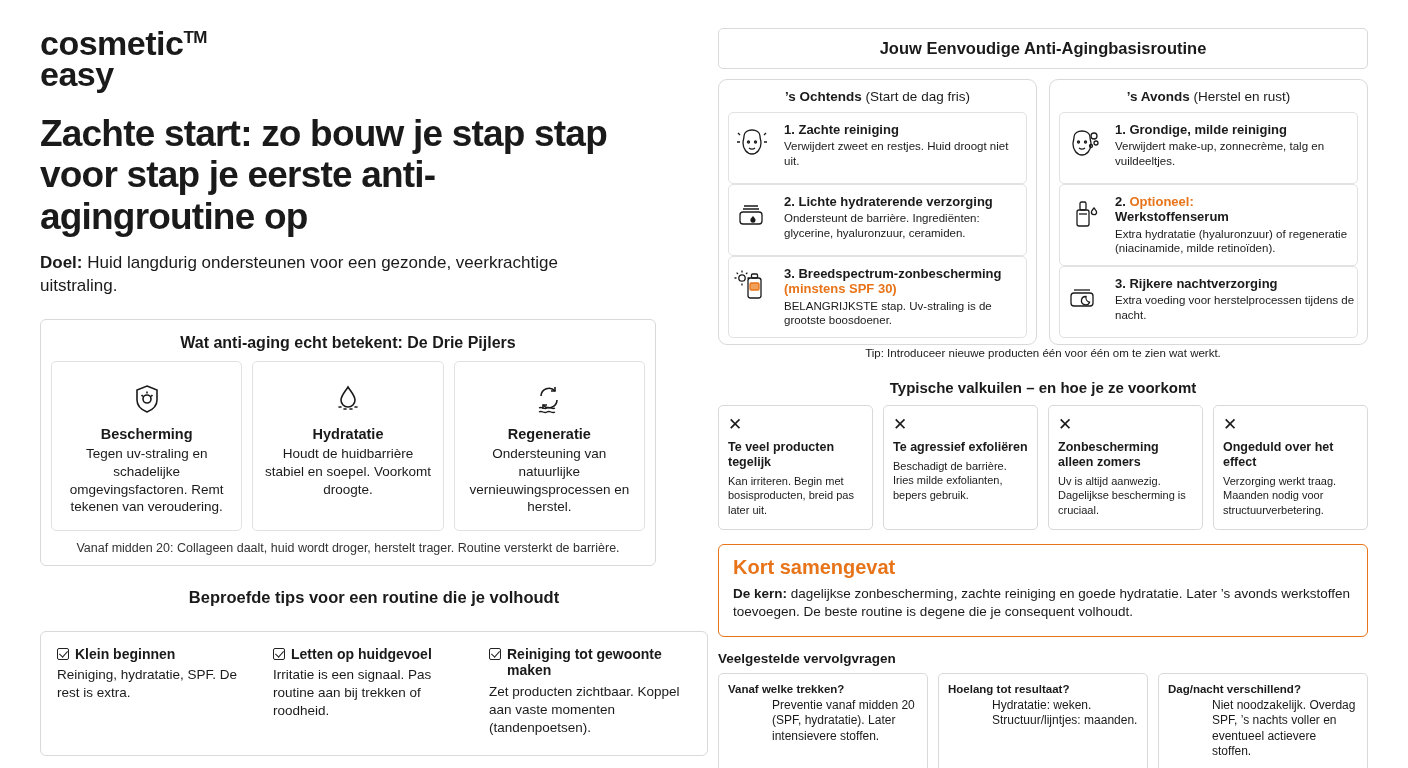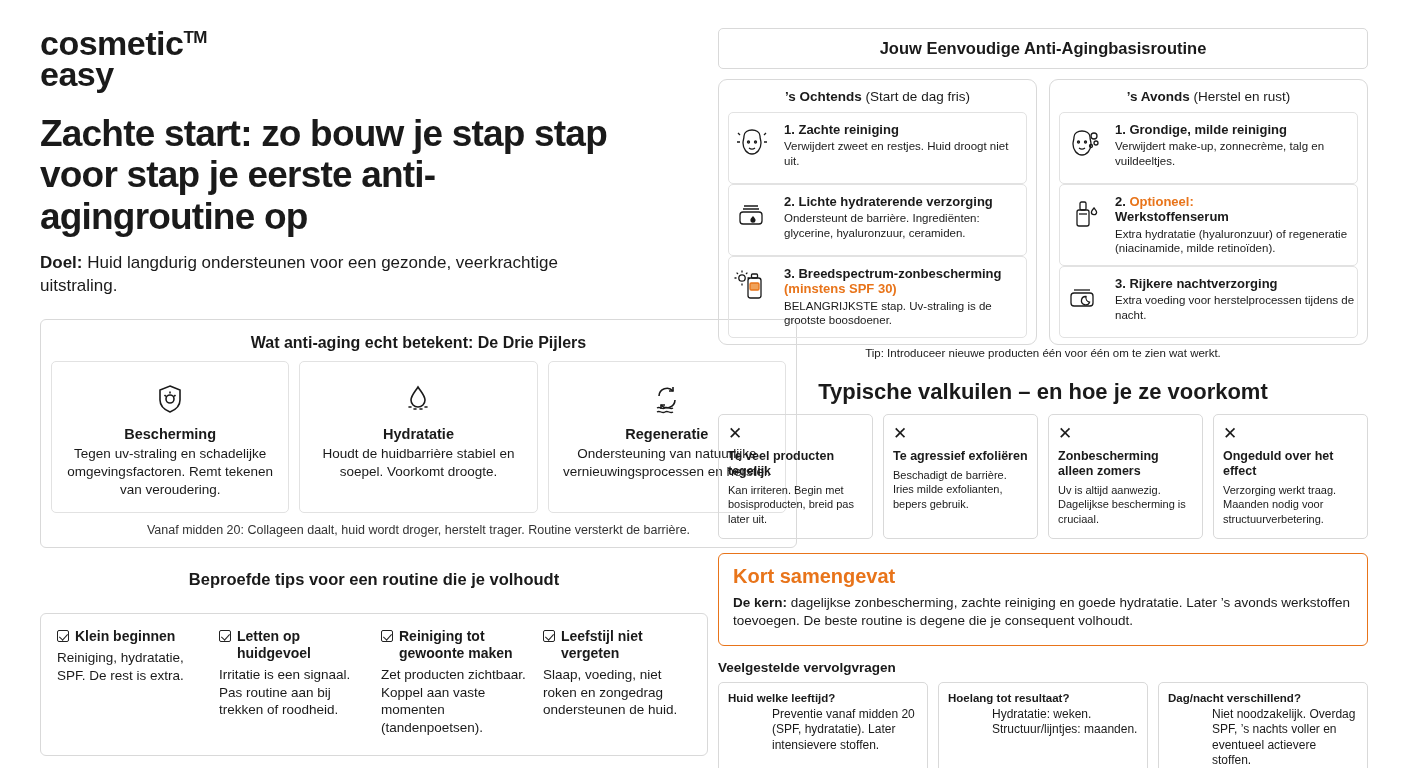--- a/index.html
+++ b/index.html
@@ -20,21 +20,21 @@
     margin-top: 22px;
     font-size: 37px; font-weight: 700; line-height: 1.13; letter-spacing: -0.8px;
     max-width: 580px;
   }
   .goal { margin-top: 14px; font-size: 17px; line-height: 1.34; max-width: 600px; }
   .goal b { font-weight: 700; }
 
   .panel {
     border: 1px solid #d9d9d9; border-radius: 6px; background: #fff;
   }
-  .pillars { margin: 22px 0 0 0; width: 757px; padding: 10px 10px 8px; }
+  .pillars { margin: 22px 0 0 0; width: 616px; padding: 10px 10px 8px; }
   .pillars-title { text-align: center; font-weight: 700; font-size: 16px; padding: 4px 0 9px; }
   .pillars-row { display: flex; gap: 10px; }
   .pillar {
     flex: 1; border: 1px solid #e2e2e2; border-radius: 5px; padding: 14px 10px 14px;
     text-align: center;
   }
   .pillar .ico { height: 44px; display: flex; align-items: center; justify-content: center; margin-bottom: 6px; }
   .pillar h4 { font-size: 14.5px; font-weight: 700; margin-bottom: 3px; }
   .pillar p { font-size: 13.5px; line-height: 1.3; }
   .pillars-note { text-align: center; font-size: 12.5px; color: #333; padding: 10px 0 2px; }
@@ -67,21 +67,21 @@
   .step {
     border: 1px solid #e2e2e2; border-radius: 5px; padding: 9px 0;
     display: flex; gap: 9px; align-items: flex-start; margin-bottom: 0; min-height: 72px;
   }
   .step .sico { flex: 0 0 46px; display: flex; align-items: center; justify-content: center; }
   .step h5 { font-size: 13px; font-weight: 700; line-height: 1.18; }
   .step p { font-size: 11.5px; line-height: 1.28; margin-top: 2px; }
   .orange { color: #e8741a; }
   .routine-foot { text-align: center; font-size: 11.5px; margin-top: 2px; padding-bottom: 6px; }
 
-  .section-title { text-align: center; font-weight: 700; font-size: 22px; margin: 14px 0 9px; }
+  .section-title { text-align: center; font-weight: 700; font-size: 15px; margin: 14px 0 9px; }
   .pitfalls { display: flex; gap: 10px; }
   .pitfall { flex: 1; border: 1px solid #d9d9d9; border-radius: 5px; padding: 10px 9px 12px; }
   .xmark { font-size: 17px; line-height: 1; margin-bottom: 7px; }
   .pitfall h5 { font-size: 12.5px; font-weight: 700; line-height: 1.2; margin-bottom: 4px; }
   .pitfall p { font-size: 11px; line-height: 1.3; }
 
   .summary {
     margin-top: 14px; border: 1.6px solid #e8741a; border-radius: 6px; padding: 11px 14px 14px;
   }
   .summary h3 { color: #e8741a; font-weight: 700; font-size: 20px; margin-bottom: 6px; }
@@ -180,27 +180,20 @@
         </div>
 
         <div class="tip">
           <div class="tip-head">
             <span class="cbox"></span>
             <span>Reiniging tot gewoonte maken</span>
           </div>
           <p>Zet producten zichtbaar. Koppel aan vaste momenten (tandenpoetsen).</p>
         </div>
 
-        <div class="tip">
-          <div class="tip-head">
-            <span class="cbox"></span>
-            <span>Leefstijl niet vergeten</span>
-          </div>
-          <p>Slaap, voeding, niet roken en zongedrag ondersteunen de huid.</p>
-        </div>
       </div>
     </div>
   </div>
 
   <div class="right">
 
     <div class="routine-title">Jouw Eenvoudige Anti-Agingbasisroutine</div>
 
     <div class="routine-cols">
 
@@ -346,21 +339,21 @@
     <div class="summary">
       <h3>Kort samengevat</h3>
       <p>
         <b>De kern:</b><span> dagelijkse zonbescherming, zachte reiniging en goede hydratatie. Later ’s avonds werkstoffen toevoegen. De beste routine is degene die je consequent volhoudt.</span>
       </p>
     </div>
 
     <div class="faq-title">Veelgestelde vervolgvragen</div>
     <div class="faqs">
       <div class="faq">
-        <h5>Huid welke leeftijd?</h5>
+        <h5>Vanaf welke trekken?</h5>
         <p>Preventie vanaf midden 20 (SPF, hydratatie). Later intensievere stoffen.</p>
       </div>
       <div class="faq">
         <h5>Hoelang tot resultaat?</h5>
         <p>Hydratatie: weken. Structuur/lijntjes: maanden.</p>
       </div>
       <div class="faq">
         <h5>Dag/nacht verschillend?</h5>
         <p>Niet noodzakelijk. Overdag SPF, ’s nachts voller en eventueel actievere stoffen.</p>
       </div>

